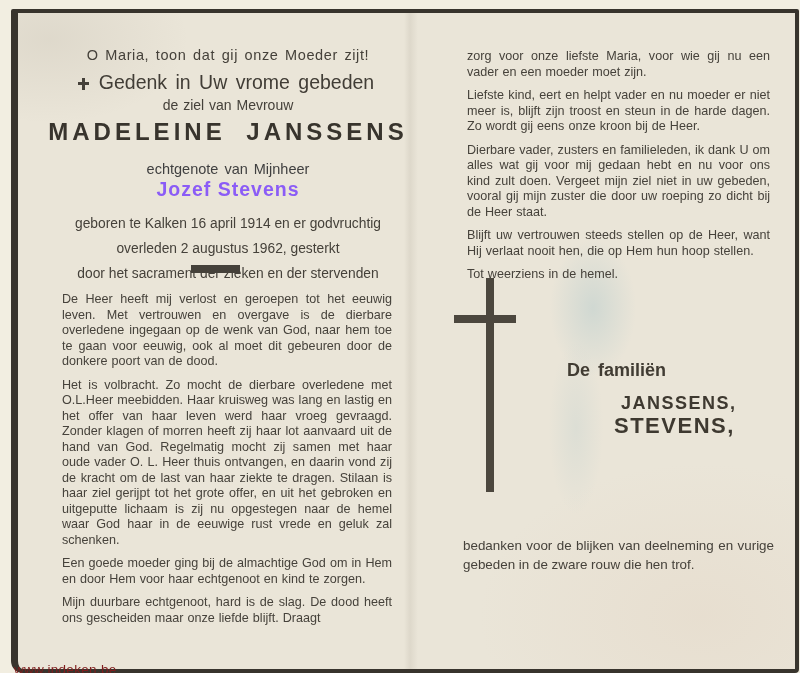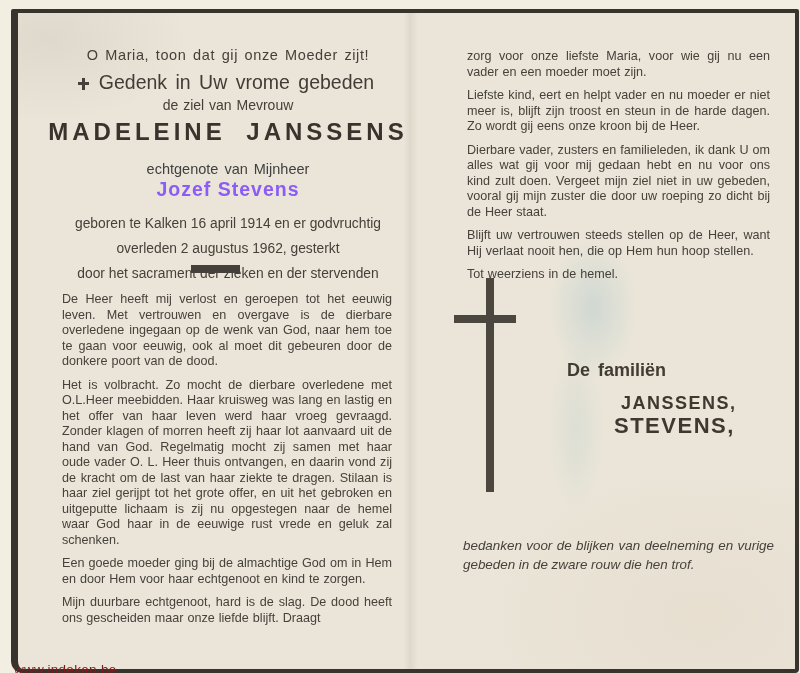--- a/index.html
+++ b/index.html
@@ -93,21 +93,21 @@
   .family-name-1 {
     position:absolute; left:609px; top:381px;
     font-size:18px; font-weight:bold; letter-spacing:1.5px; color:#3e3930;
   }
   .family-name-2 {
     position:absolute; left:602px; top:401px;
     font-size:22px; font-weight:bold; letter-spacing:1.5px; color:#3e3930;
   }
   .closing {
     position:absolute; left:451px; top:524px; width:319px;
-    font-size:13.4px; line-height:19px; text-align:justify; color:#46423b;font-style:italic;
+    font-size:13.4px; line-height:19px; text-align:justify; color:#46423b;
   }
   .watermark {
     position:absolute; left:2px; top:650px;
     font-size:13.5px; color:#7f1d1d; letter-spacing:0.3px; z-index:5;
   }
 </style>
 </head>
 <body>
 
 <div class="page">

